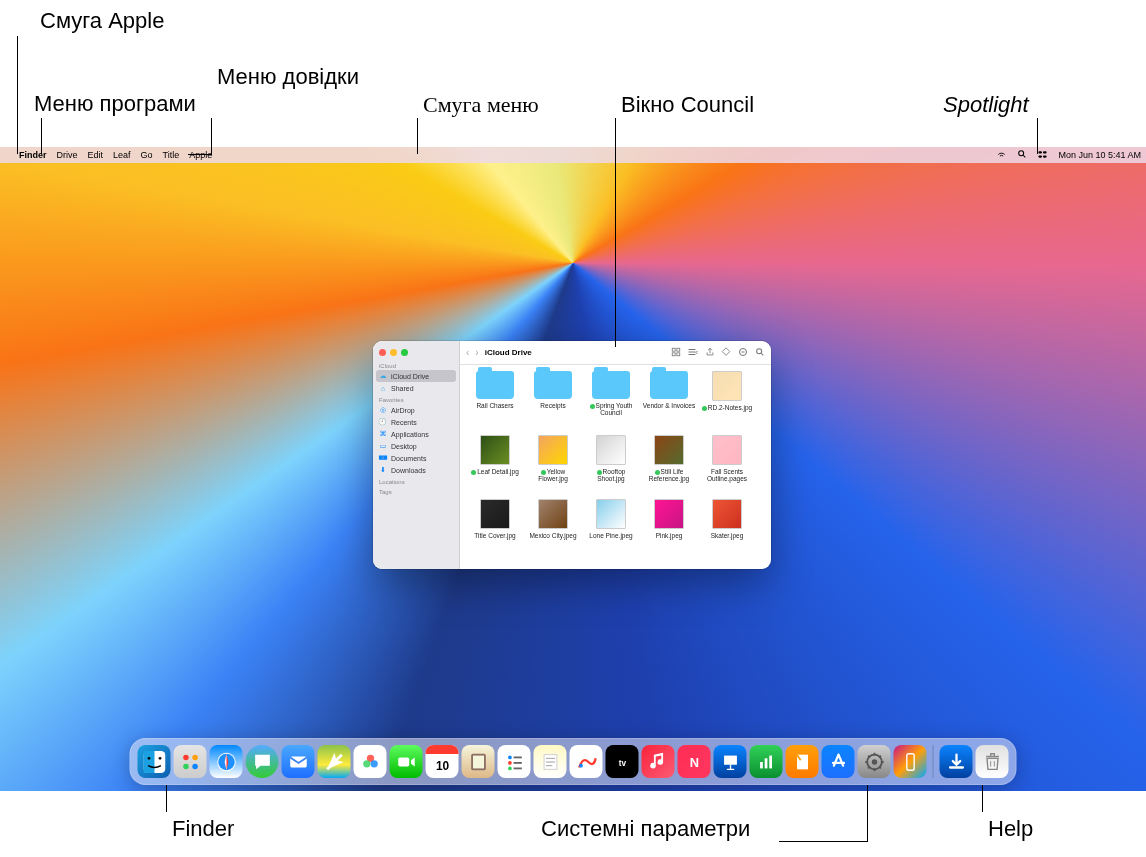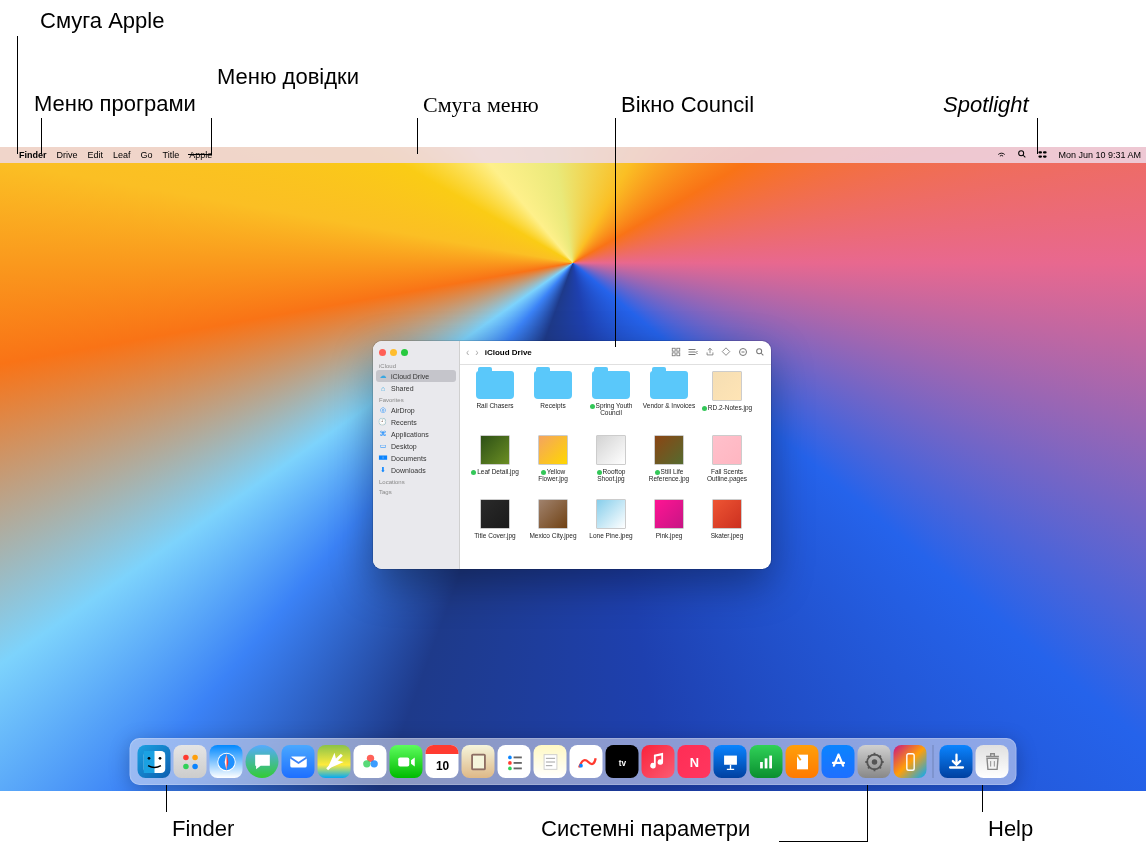--- a/index.html
+++ b/index.html
@@ -148,21 +148,21 @@
 .sync-dot{display:inline-block;width:5px;height:5px;border-radius:50%;background:#34c759;margin-right:1px;vertical-align:middle;}
 
 
 .dock {
   position: absolute;
   bottom: 6px;
   left: 50%;
   transform: translateX(-50%);
   height: 47px;
   background: rgba(230,230,240,0.55);
-  border-radius: 10px;
+  border-radius: 16px;
   display:flex;
   align-items:center;
   padding: 0 8px;
   gap: 3px;
   box-shadow: 0 4px 20px rgba(0,0,0,0.25), inset 0 0 0 1px rgba(255,255,255,0.2);
   z-index: 30;
   backdrop-filter: blur(20px);
 }
 .dock-icon {
   width: 33px; height: 33px;
@@ -253,21 +253,21 @@
         </svg>
     </span>
     <span class="right-item">
       <svg width="11" height="11" viewBox="0 0 24 24" fill="#000">
           <rect x="3" y="5" width="8" height="5" rx="2.5"></rect>
           <rect x="13" y="5" width="8" height="5" rx="2.5"></rect>
           <rect x="3" y="14" width="8" height="5" rx="2.5"></rect>
           <rect x="13" y="14" width="8" height="5" rx="2.5"></rect>
         </svg>
     </span>
-    <span class="right-item">Mon Jun 10  9:31 AM</span>
+    <span class="right-item">Mon Jun 10  5:41 AM</span>
   </div>
 
   <div class="finder-window">
     <div class="finder-sidebar">
       <div class="window-dots">
         <div class="dot r"></div>
         <div class="dot y"></div>
         <div class="dot g"></div>
       </div>
       <div id="sidebar-content">

